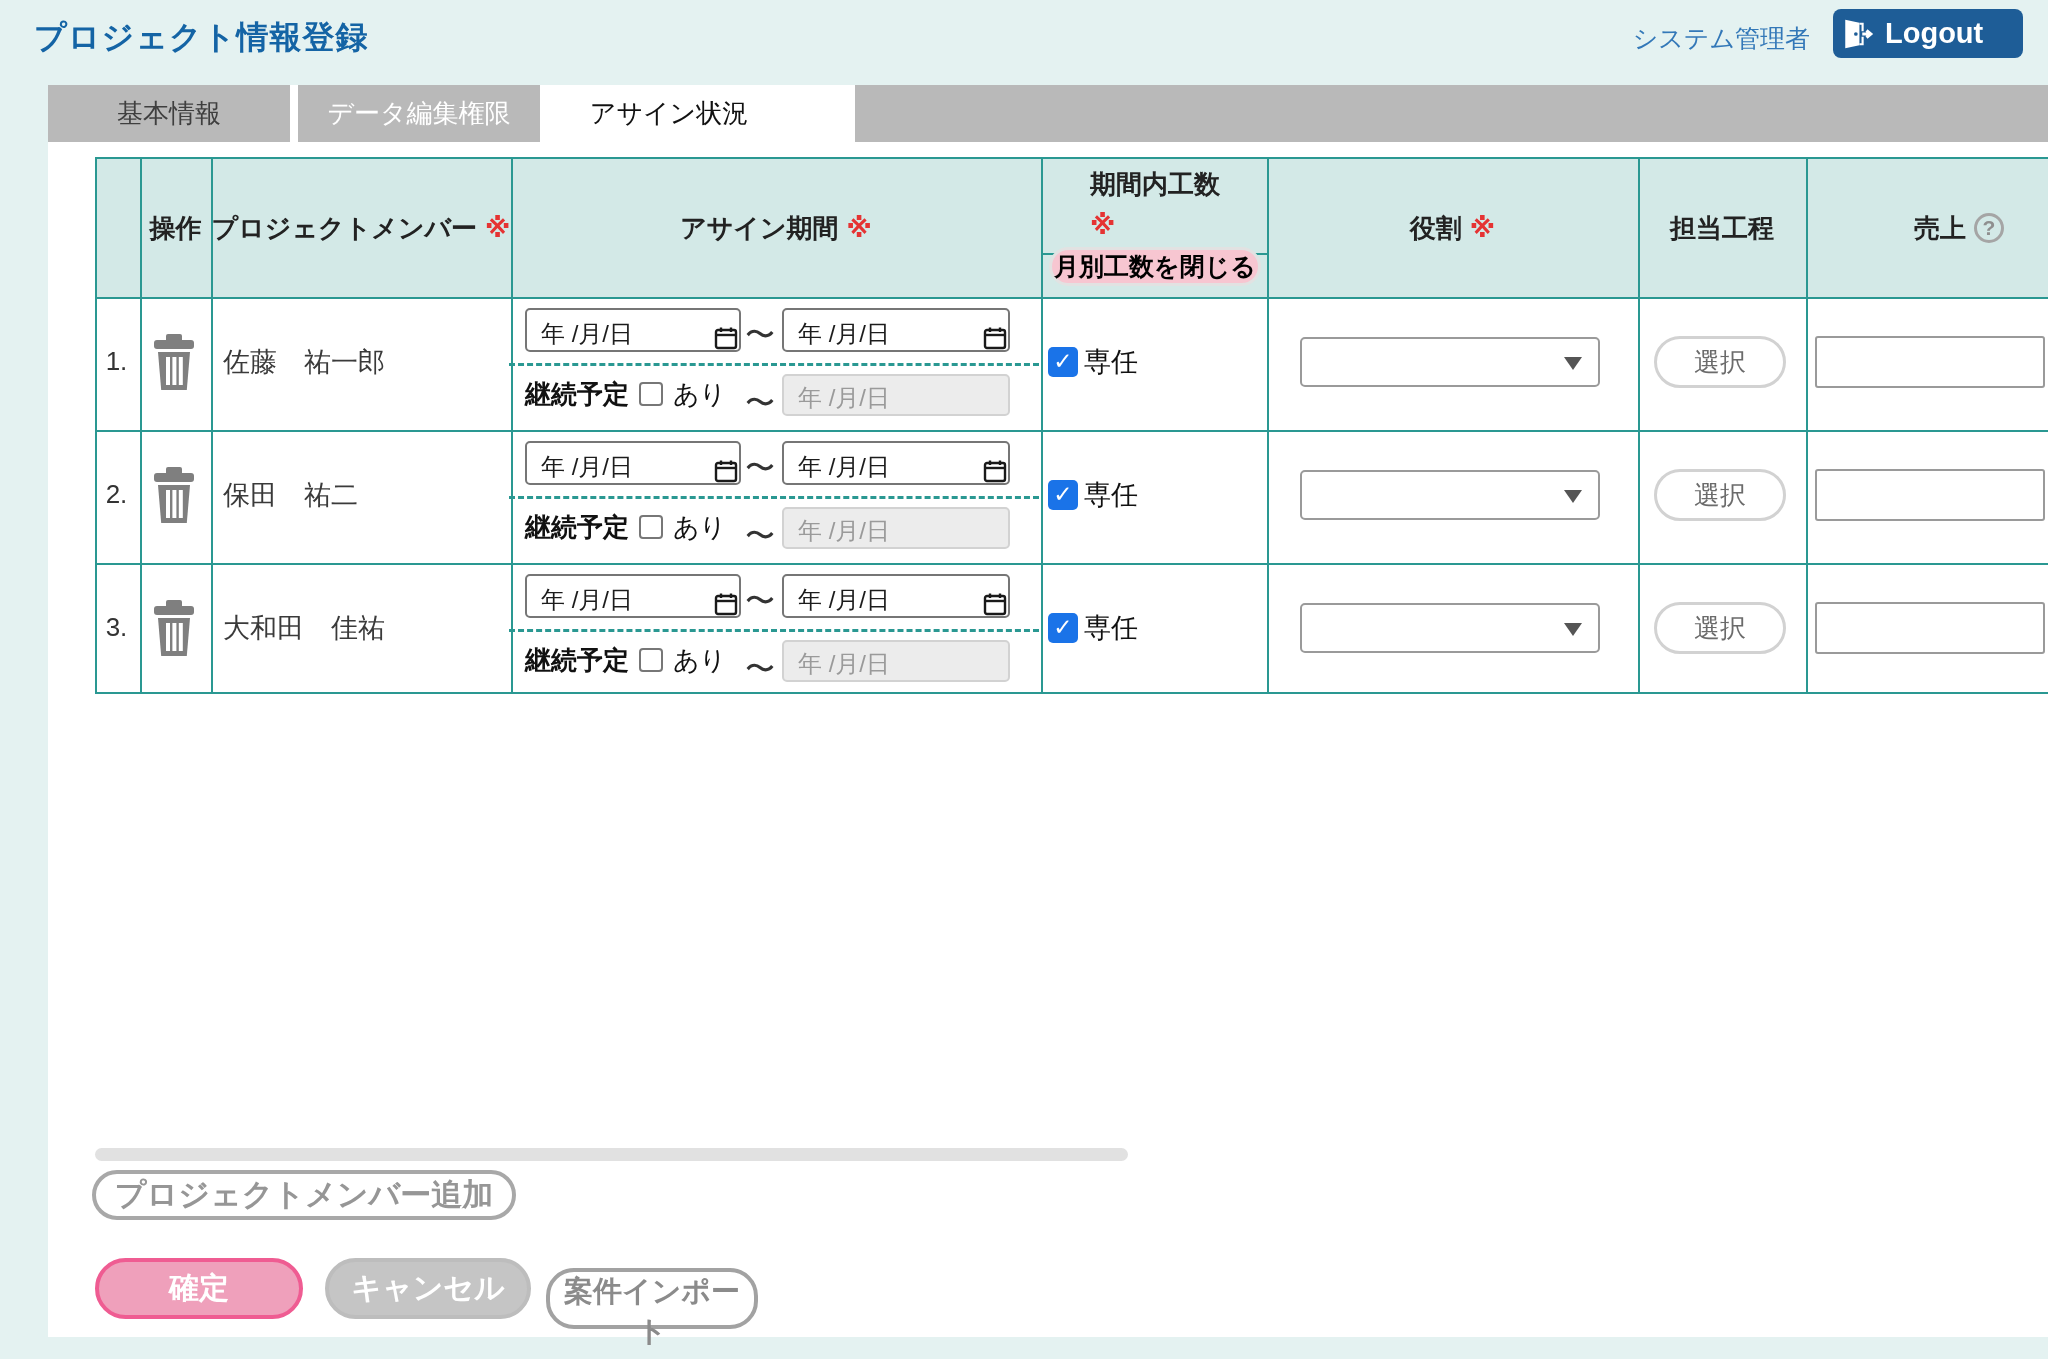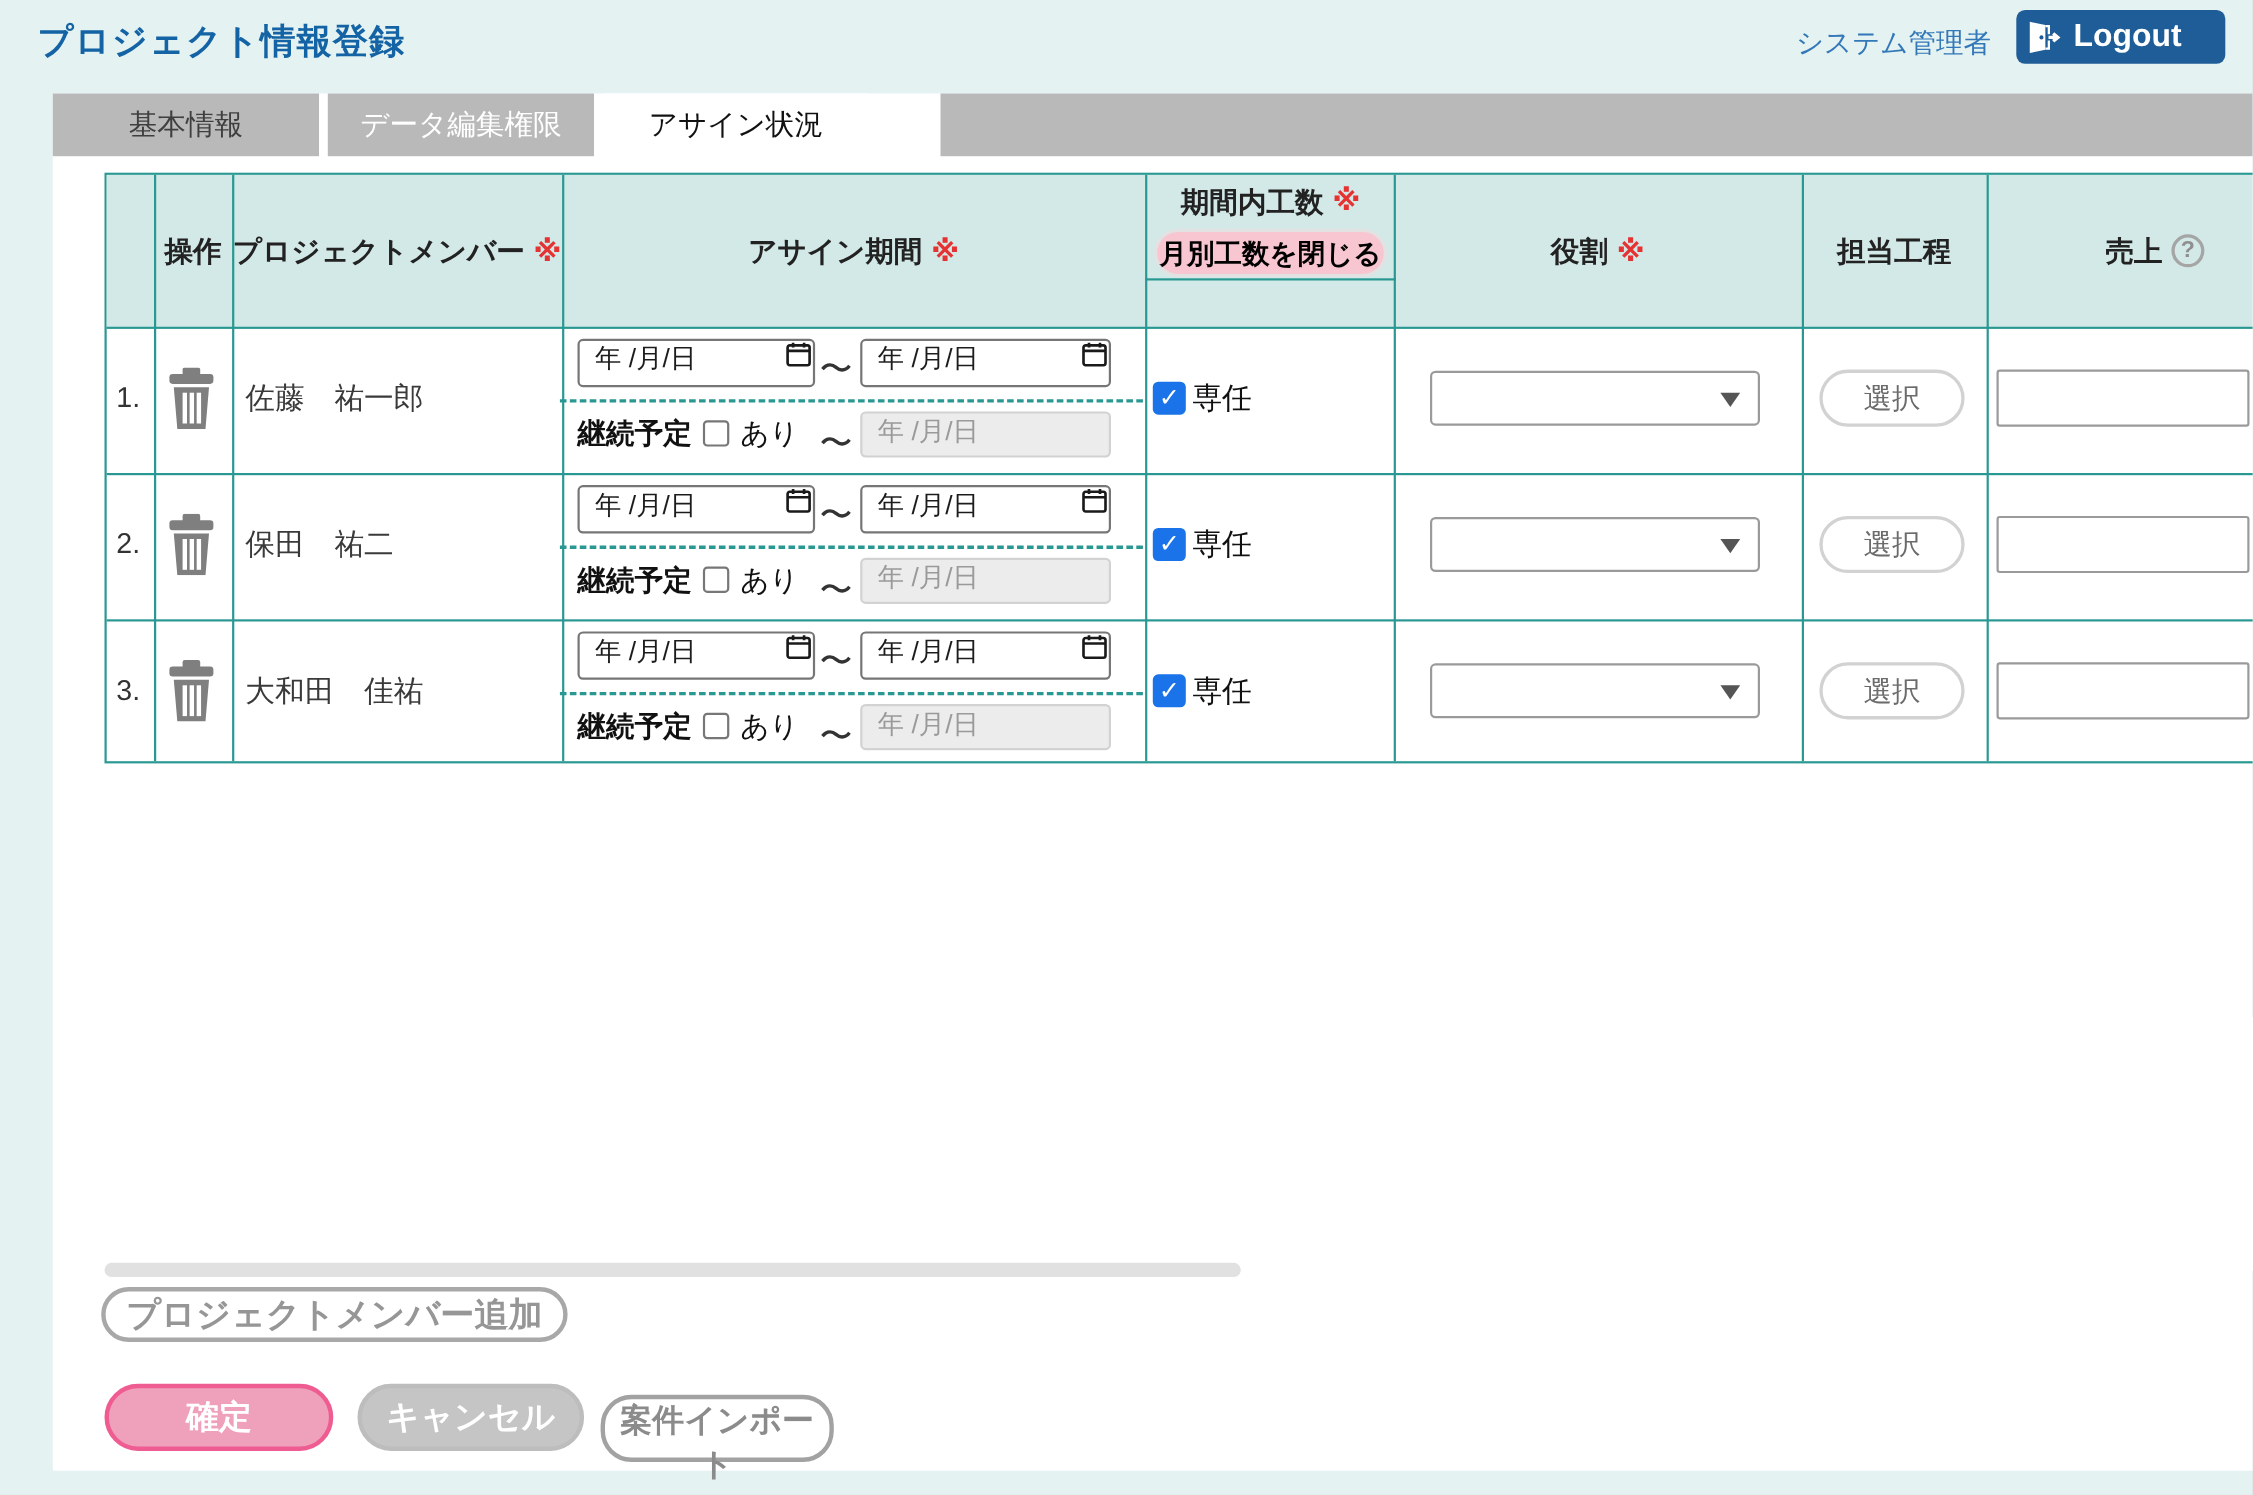--- a/index.html
+++ b/index.html
@@ -52,38 +52,38 @@
   }
   .hc-op{left:43px;width:71px}
   .hc-member{left:114px;width:300px}
   .hc-period{left:414px;width:530px}
   .hc-role{left:1170px;width:371px}
   .hc-process{left:1541px;width:168px}
   .hc-sales{left:1709px;width:306px}
   .req{ color:#e53333; font-weight:bold; }
   .hc-work{ position:absolute; left:944px; top:0; width:228px; height:94px;
     display:flex; flex-direction:column; align-items:center; justify-content:flex-start; padding-top:8px; gap:6px; }
-  .hc-work .ttl{ font-size:26px; font-weight:bold; color:#222; display:flex; gap:8px; }
+  .hc-work .ttl{ font-size:26px; font-weight:bold; color:#222; display:flex; gap:8px;flex-direction:column; }
   .pill-pink{
     width:212px; height:44px; border-radius:24px; background:#f7c6d1; border:3px solid #e2e2e2;
     color:#000000; font-size:25px; font-weight:bold; font-family:inherit; cursor:pointer;
   }
   .help{
     width:30px; height:30px; border-radius:50%; border:3px solid #a5a5a5; color:#8f8f8f;
     font-size:21px; font-weight:bold; display:flex; align-items:center; justify-content:center; cursor:pointer;
   }
   
   .row{ position:absolute; left:95px; width:2015px; height:133px; }
   .row.r0{top:295px}.row.r1{top:428px}.row.r2{top:561px}
   .cell-num{ position:absolute; left:0; top:0; width:43px; height:133px; display:flex; align-items:center; justify-content:center; font-size:26px; color:#333; }
   .cell-trash{ position:absolute; left:43px; top:0; width:71px; height:133px; display:flex; align-items:center; justify-content:center; cursor:pointer; }
   .cell-name{ position:absolute; left:114px; top:0; width:300px; height:133px; display:flex; align-items:center; padding-left:14px; font-size:27px; color:#3a3a3a; }
   .date-box{
     position:absolute; height:44px; background:#fff; border:2px solid #767676; border-radius:5px;
-    display:flex; align-items:flex-start; padding:0 1px 0 14px; font-size:24px; color:#1c1c1c; gap:8px;
+    display:flex; align-items:flex-end; padding:0 1px 0 14px; font-size:24px; color:#1c1c1c; gap:8px;
   }
   .date-box .dtxt{ flex:1; white-space:pre; }
   .date-box.disabled{ background:#ececec; border:2px solid #d2d2d2; color:#9a9a9a; }
   .di1{ left:430px; top:13px; width:216px; }
   .di2{ left:687px; top:13px; width:228px; }
   .di3{ left:687px; top:79px; width:228px; height:42px; }
   .tilde{ position:absolute; width:40px; text-align:center; font-size:30px; color:#333; }
   .t1{ left:645px; top:20px; } .t2{ left:645px; top:88px; }
   .dash-sep{ position:absolute; left:414px; top:68px; width:530px; border-top:3px dashed #2a9892; }
   .cont-wrap{ position:absolute; left:430px; top:74px; height:50px; display:flex; align-items:center; gap:10px; }

